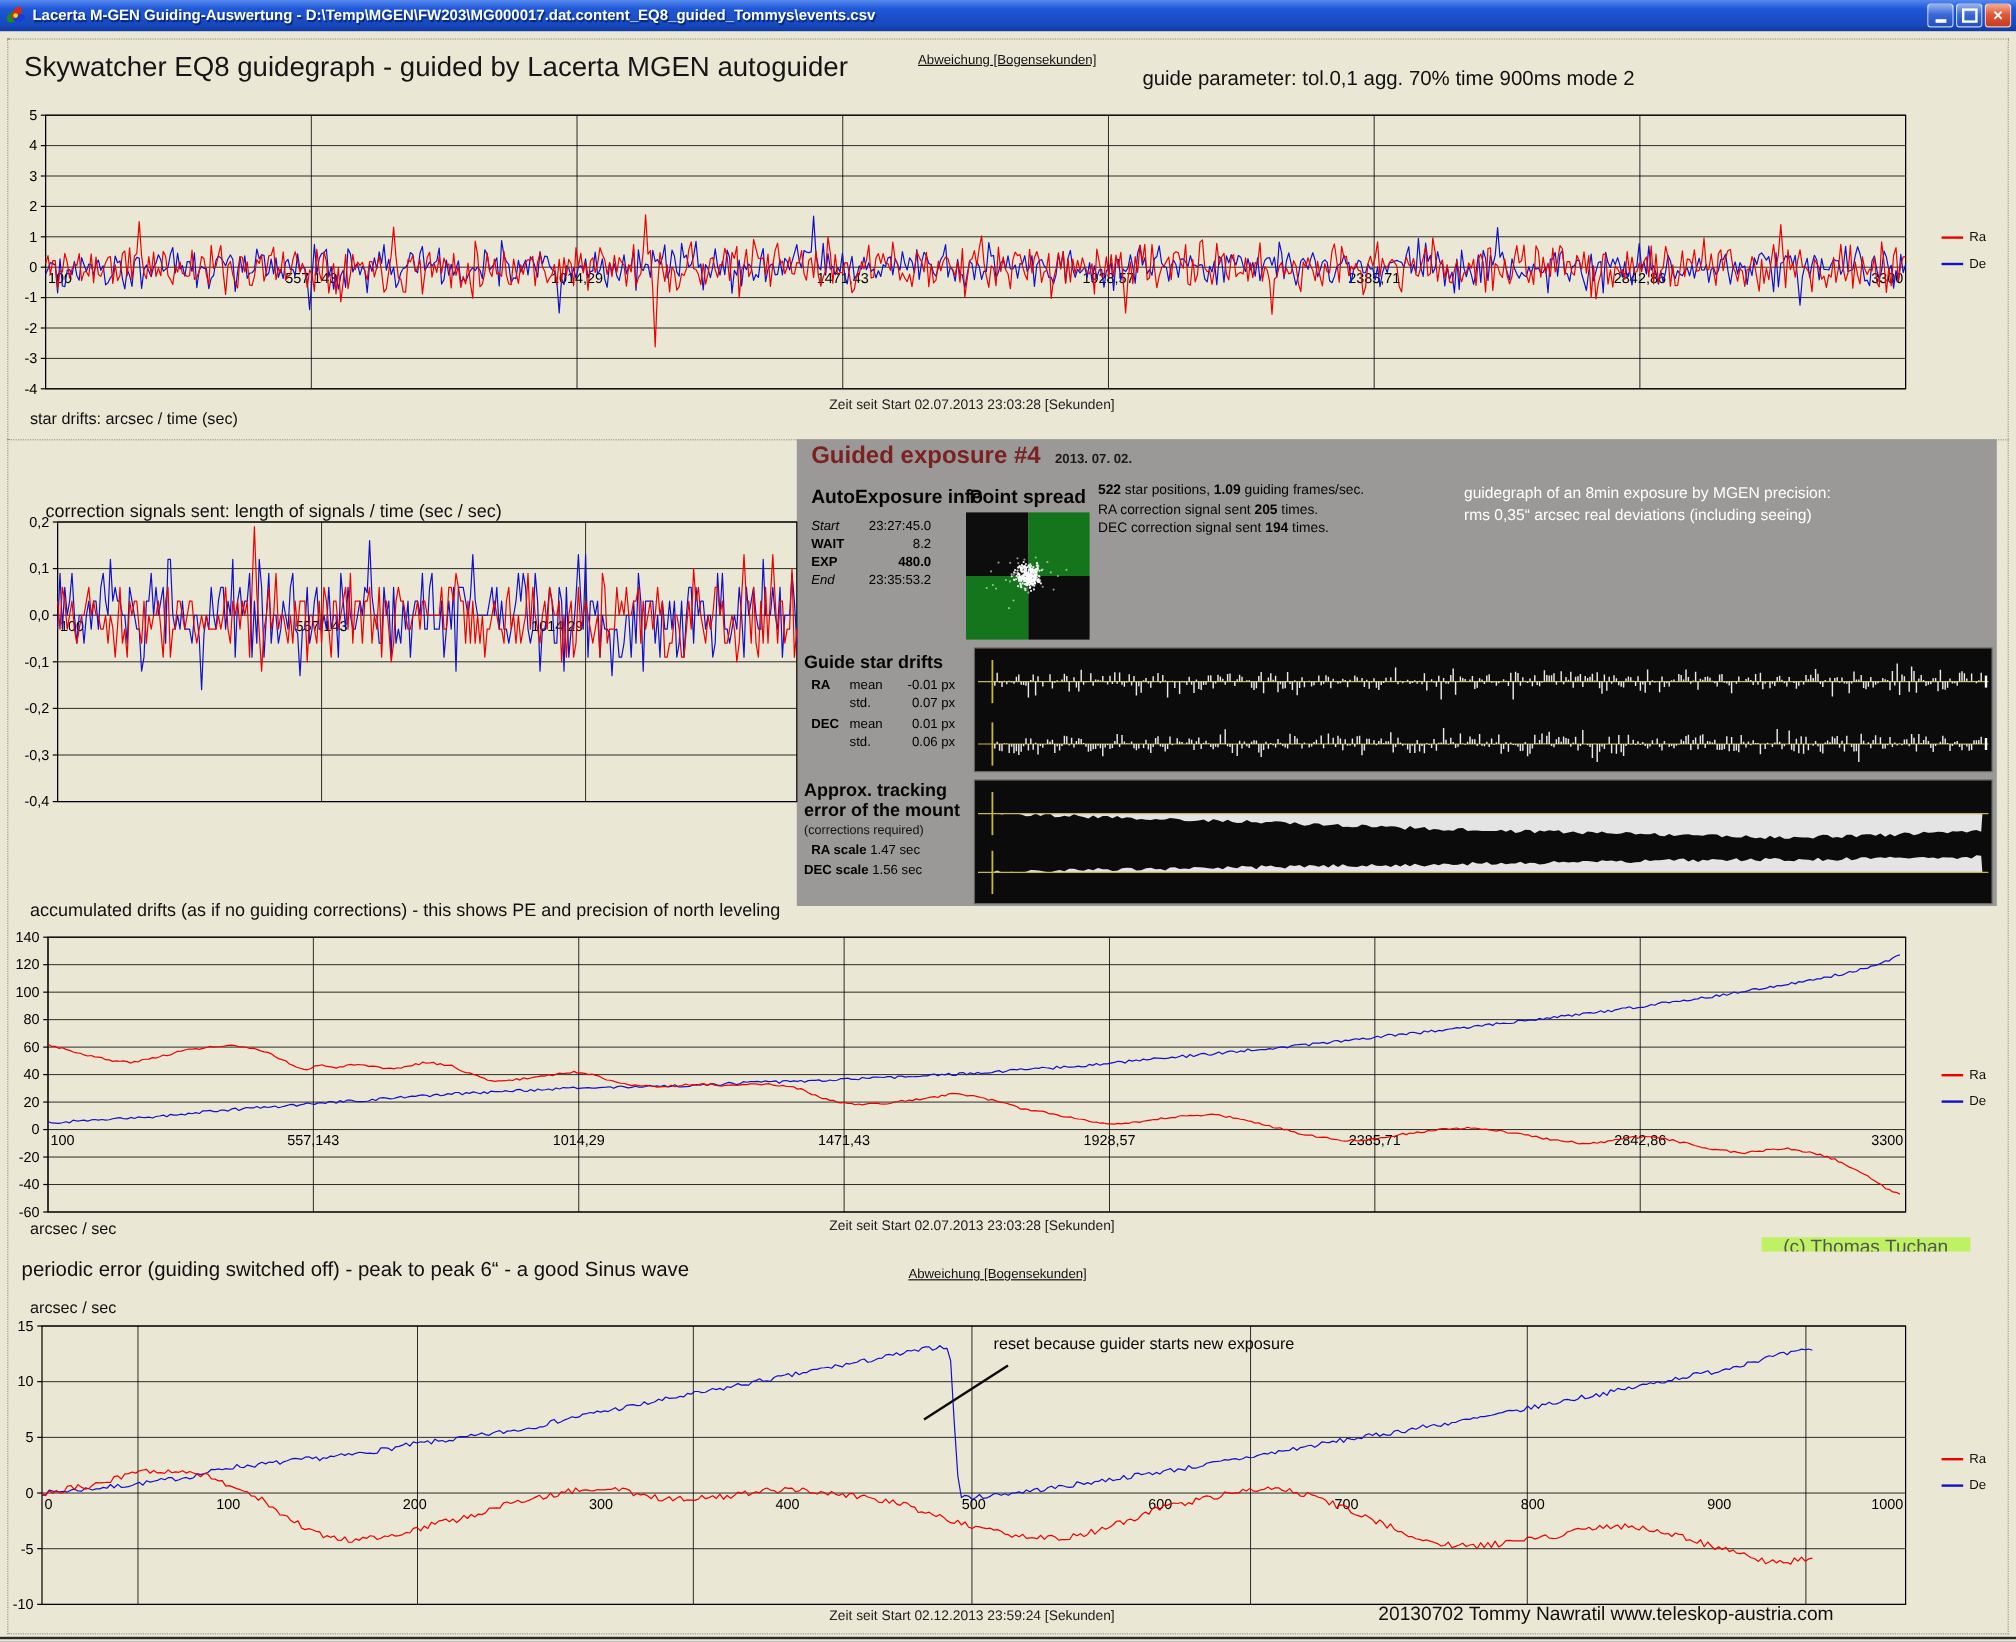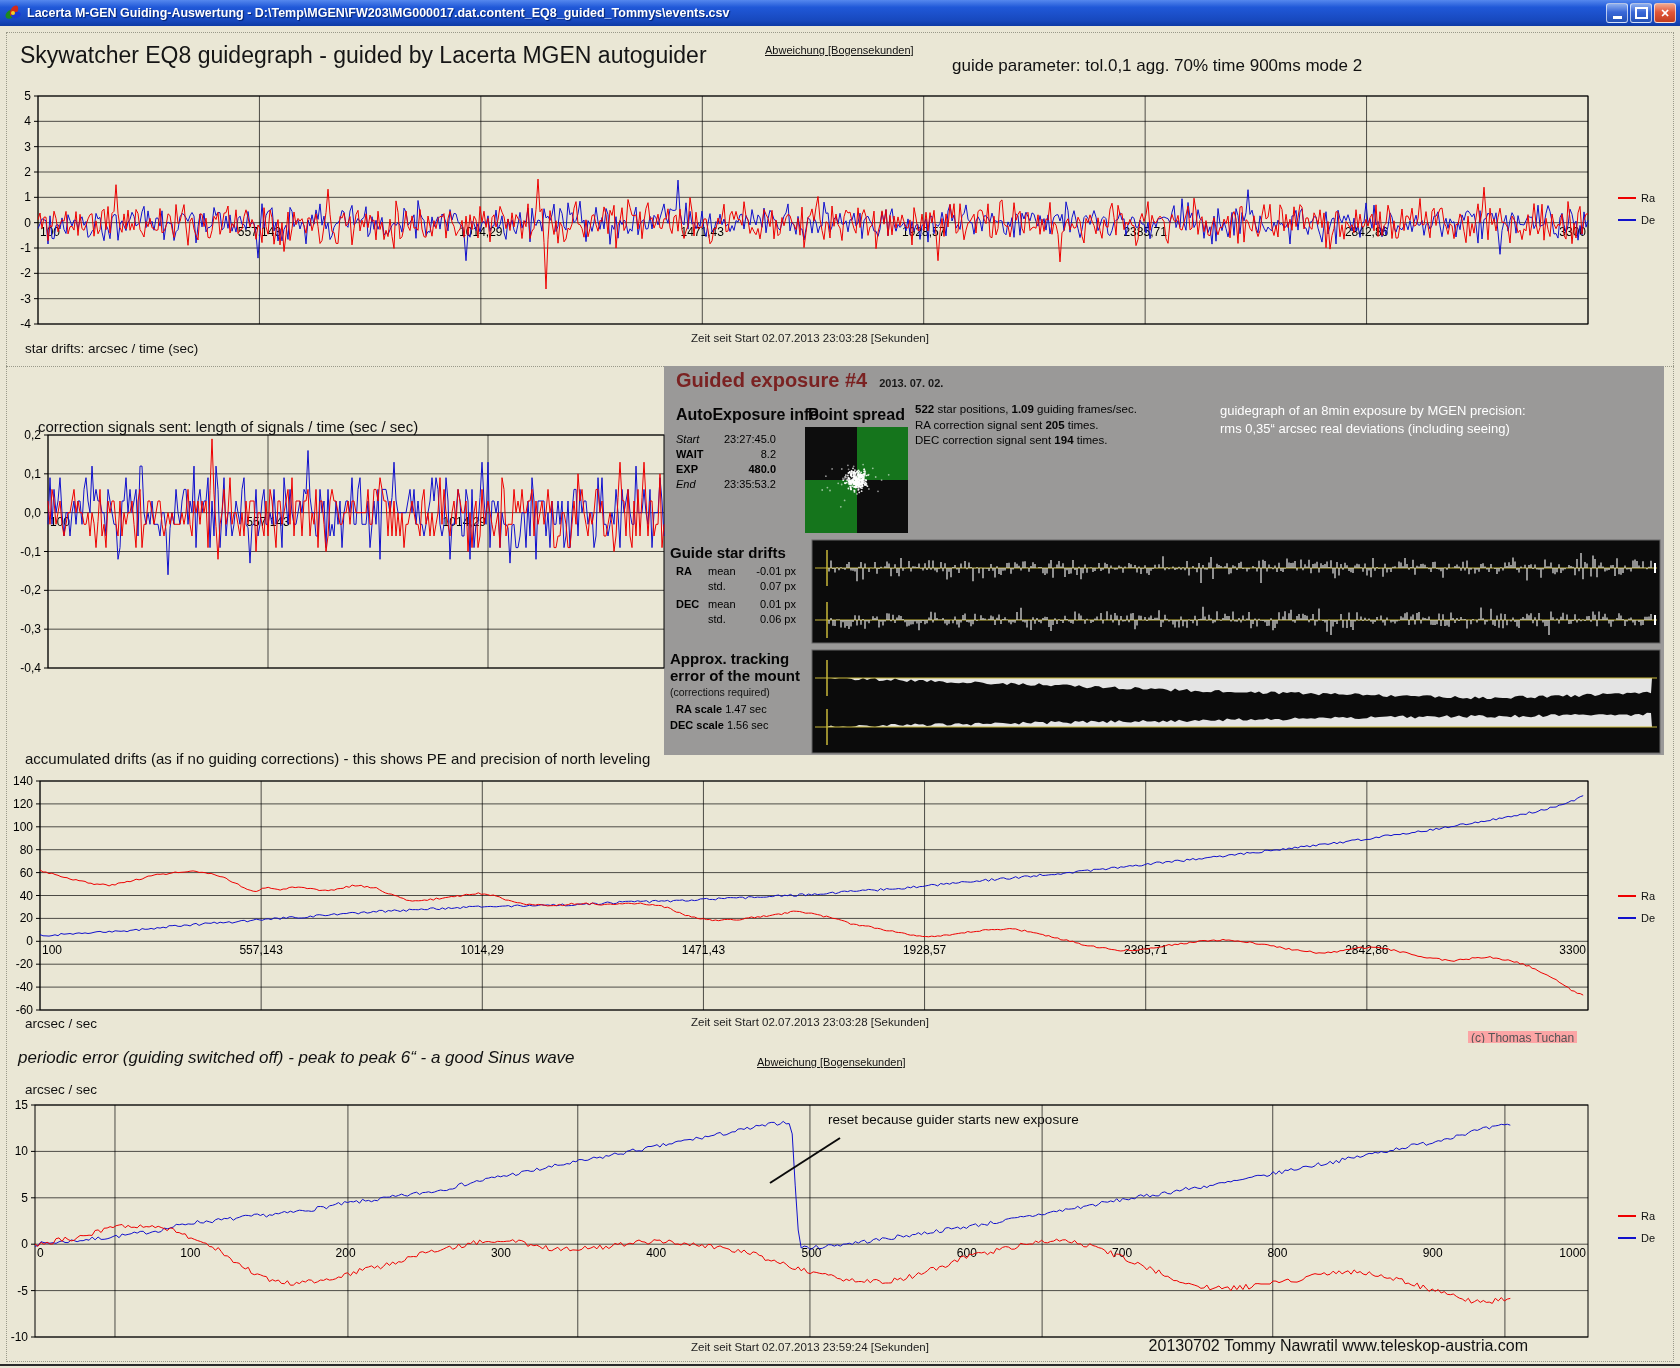--- a/index.html
+++ b/index.html
@@ -23,21 +23,21 @@
   .frame{position:absolute;left:6px;top:32px;width:1666px;height:1328px;border:1px dotted #9a9a8a;}
   .sep{position:absolute;left:6px;top:366px;width:1668px;height:0;border-top:1px dotted #9a9a8a;}
   .bottomline{position:absolute;left:0;top:1364px;width:1680px;height:2px;background:#2a2a2a;}
   
   .h-main{font-size:23px;color:#151515;}
   .h-info{font-size:17px;color:#111;}
   .lnk{font-size:11px;text-decoration:underline;color:#111;}
   .cap{font-size:13.5px;color:#111;}
   .cap-sm{font-size:11.5px;color:#222;}
   .h-sec{font-size:15px;color:#111;}
-  .h-sec4{font-size:17px;color:#111;font-style:italic;}
+  .h-sec4{font-size:17px;color:#111;}
   .center{text-align:center;}
   .right{text-align:right;}
   
   .legend{display:flex;flex-direction:column;gap:10px;}
   .legrow{display:flex;align-items:center;gap:5px;}
   .dash{width:18px;height:2px;}
   .dash.ra{background:#ee0000;} .dash.de{background:#1111cc;}
   .leglab{font-size:11px;color:#111;}
   
   .panel{position:absolute;left:664px;top:366px;width:1000px;height:389px;background:#9a9998;font-size:11px;}
@@ -52,22 +52,22 @@
   .wnote{font-size:13px;line-height:17.5px;color:#fff;}
   .gsd-row{display:flex;font-size:11px;line-height:14.5px;}
   .gsd-c1{width:32px;font-weight:bold;padding-left:4px;}
   .gsd-c2{width:36px;} .gsd-c3{width:52px;text-align:right;}
   .tr-sub{font-size:10.5px;color:#111;}
   .tr-row{font-size:11px;line-height:15px;}
   .ps{position:absolute;left:141px;top:61px;width:103px;height:106px;display:grid;
       grid-template-columns:1fr 1fr;grid-template-rows:1fr 1fr;}
   .q{width:100%;height:100%;} .q-black{background:#0d0d0d;}
   
-  .creditclip{position:absolute;left:1468px;top:1031px;height:12px;overflow:hidden;background:#fca5a5;
-      font-size:12px;color:#555;padding:0 3px;white-space:nowrap;}
+  .creditclip{position:absolute;left:1468px;top:1031px;height:12px;overflow:hidden;background:#bef264;
+      font-size:16px;color:#555;padding:0 18px;white-space:nowrap;}
   .annot{font-size:13.5px;color:#0a0a0a;}
   
   #gfx{position:absolute;left:0;top:0;pointer-events:none;}
 </style>
 </head>
 <body>
 
 <div class="window">
 
   <div class="titlebar">
@@ -210,21 +210,21 @@
   <div class="abs legend" style="left:1618px;top:1210px;">
     <div class="legrow">
         <span class="dash ra"></span>
         <span class="leglab">Ra</span>
       </div>
     <div class="legrow">
         <span class="dash de"></span>
         <span class="leglab">De</span>
       </div>
   </div>
-  <div class="abs cap-sm center" style="left:560px;top:1341px;width:500px;">Zeit seit Start 02.07.2013 23:59:24 [Sekunden]</div>
+  <div class="abs cap-sm center" style="left:560px;top:1341px;width:500px;">Zeit seit Start 02.12.2013 23:59:24 [Sekunden]</div>
   <div class="abs right" style="left:1088px;top:1337px;width:440px;font-size:16px;color:#111;">20130702 Tommy Nawratil www.teleskop-austria.com</div>
 
   <svg id="gfx" width="1680" height="1368" viewBox="0 0 1680 1368">
       <line x1="38" y1="96" x2="1588" y2="96" stroke="#000" stroke-width="0.8" stroke-opacity="0.85"></line>
       <line x1="34" y1="96" x2="38" y2="96" stroke="#000" stroke-width="1"></line>
       <text x="31" y="100" text-anchor="end" font-size="12" fill="#000" font-family="Liberation Sans,sans-serif">5</text>
       <line x1="38" y1="121.33333333333333" x2="1588" y2="121.33333333333333" stroke="#000" stroke-width="0.8" stroke-opacity="0.85"></line>
       <line x1="34" y1="121.33333333333333" x2="38" y2="121.33333333333333" stroke="#000" stroke-width="1"></line>
       <text x="31" y="125.33333333333333" text-anchor="end" font-size="12" fill="#000" font-family="Liberation Sans,sans-serif">4</text>
       <line x1="38" y1="146.66666666666666" x2="1588" y2="146.66666666666666" stroke="#000" stroke-width="0.8" stroke-opacity="0.85"></line>

